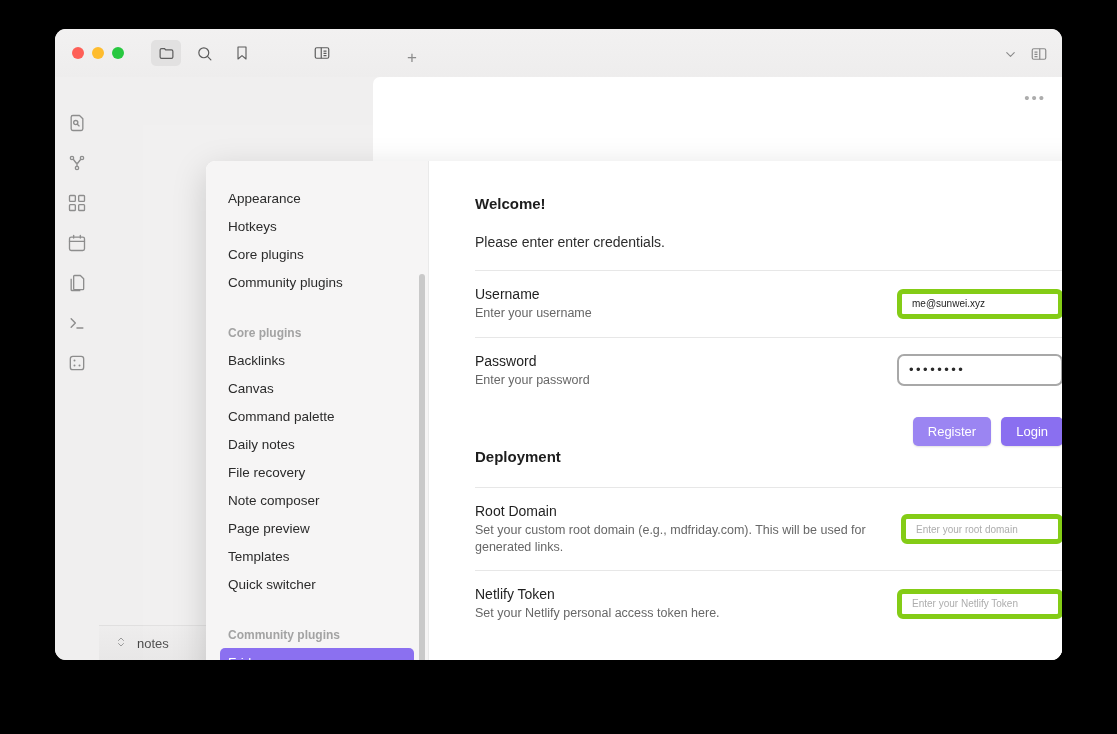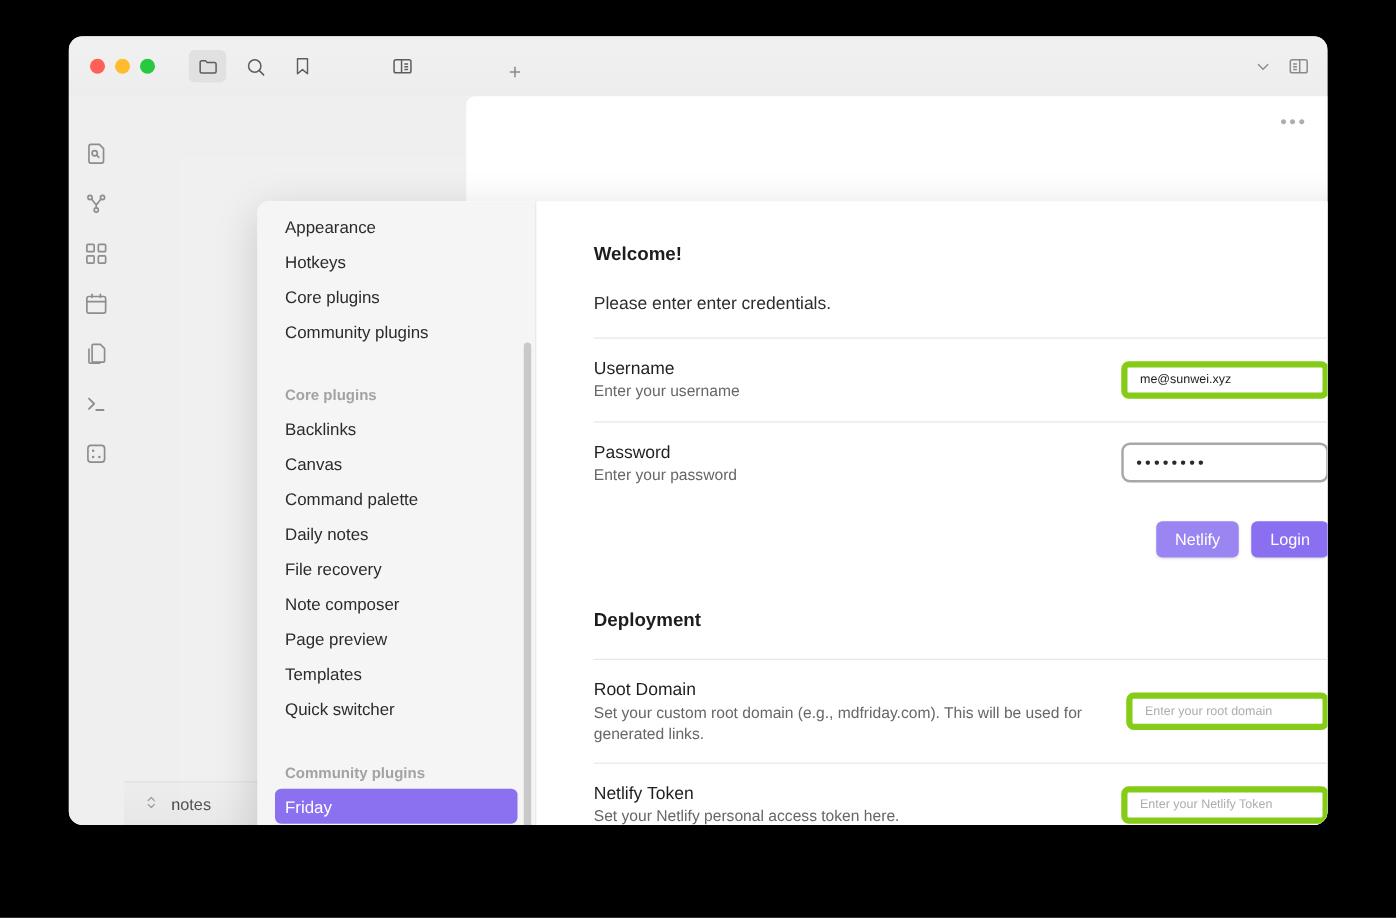--- a/index.html
+++ b/index.html
@@ -125,21 +125,21 @@
     box-shadow: 0 10px 34px rgba(0,0,0,0.17);
     display: flex; overflow: hidden;
   }
 
   
   #settings-nav {
     width: 223px; height: 100%;
     background: #f6f5f5;
     border-right: 1px solid #eaeaea;
     position: relative;
-    padding-top: 6px;
+    padding-top: 23px;
     overflow: hidden;
   }
   .nav-item {
     height: 28px; margin: 0 14px; padding: 0 8px;
     display: flex; align-items: center;
     font-size: 13.5px; color: #2b2b2b;
     border-radius: 5px;
   }
   .nav-item.selected {
     background: #8b70f0; color: #ffffff; font-weight: 500;
@@ -165,21 +165,21 @@
 
   .sec-title {
     font-size: 15px; font-weight: bold; color: #1d1d1d;
     margin-top: 4px; margin-bottom: 22px;
   }
   .sec-sub {
     font-size: 14px; color: #2d2d2d; margin-bottom: 20px;
   }
   .deploy-title {
     font-size: 15px; font-weight: bold; color: #1d1d1d;
-    margin-top: 40px; margin-bottom: 22px;
+    margin-bottom: 22px;
   }
 
   .setting-row {
     display: flex; align-items: center; justify-content: space-between;
     border-top: 1px solid #e7e7e7;
     padding: 15px 0 15px 0;
     gap: 28px;
   }
   .setting-info { max-width: 400px; }
   .setting-name { font-size: 14px; color: #1f1f1f; margin-bottom: 3px; }
@@ -413,21 +413,21 @@
             <div class="setting-info">
               <div class="setting-name">Password</div>
               <div class="setting-desc">Enter your password</div>
             </div>
             <div class="pw-dots">
               <span>••••••••</span>
             </div>
           </div>
 
           <div class="btn-row">
-            <button class="btn register">Netlify</button>
+            <button class="btn register">Register</button>
             <button class="btn login">Login</button>
           </div>
 
           <div class="deploy-title">Deployment</div>
 
           <div class="setting-row">
             <div class="setting-info">
               <div class="setting-name">Root Domain</div>
               <div class="setting-desc">Set your custom root domain (e.g., mdfriday.com). This will be used for generated links.</div>
             </div>

